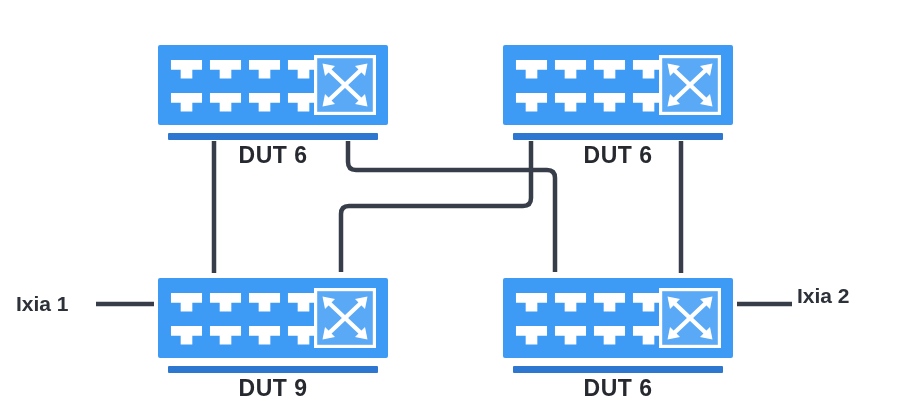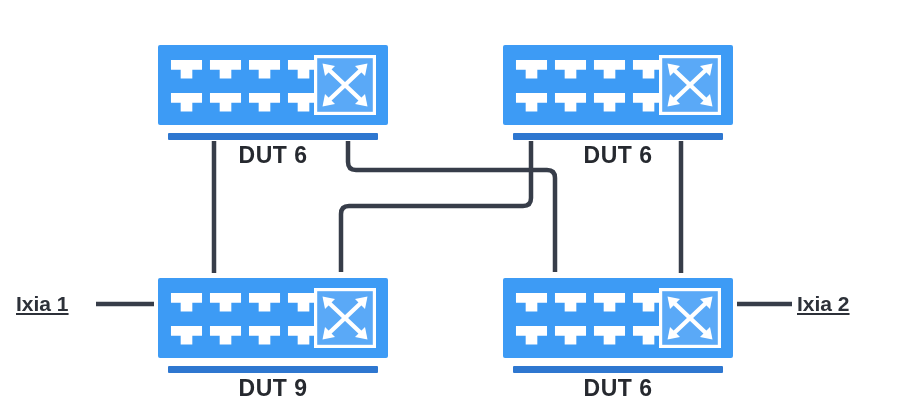--- a/index.html
+++ b/index.html
@@ -75,21 +75,20 @@
     letter-spacing: 0.5px;
     white-space: nowrap;
   }
   
   .endpoint-label {
     position: absolute;
     font-size: 21px;
     font-weight: bold;
     color: #2d3139;
     white-space: nowrap;
-    text-decoration: underline;
   }
   
   #link-layer {
     position: absolute;
     left: 0;
     top: 0;
     width: 900px;
     height: 417px;
     pointer-events: none;
   }
@@ -397,15 +396,15 @@
             <path d="M53.5 51.5 L41 49 L51 39 z"></path>
           </g>
         </svg>
       </span>
     </div>
     <div class="device-base"></div>
     <div class="device-label">DUT 6</div>
   </div>
 
   <div class="endpoint-label" style="left:16px; top:292px;">Ixia 1</div>
-  <div class="endpoint-label" style="left:797px; top:292px;">Ixia 2</div>
+  <div class="endpoint-label" style="left:797px; top:284px;">Ixia 2</div>
 
 </div>
 
 </body></html>

